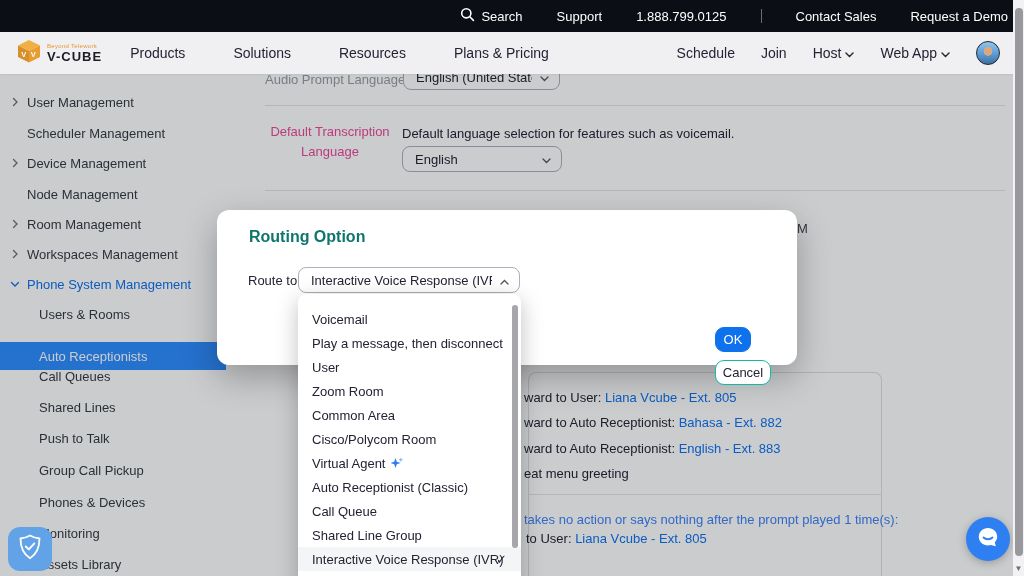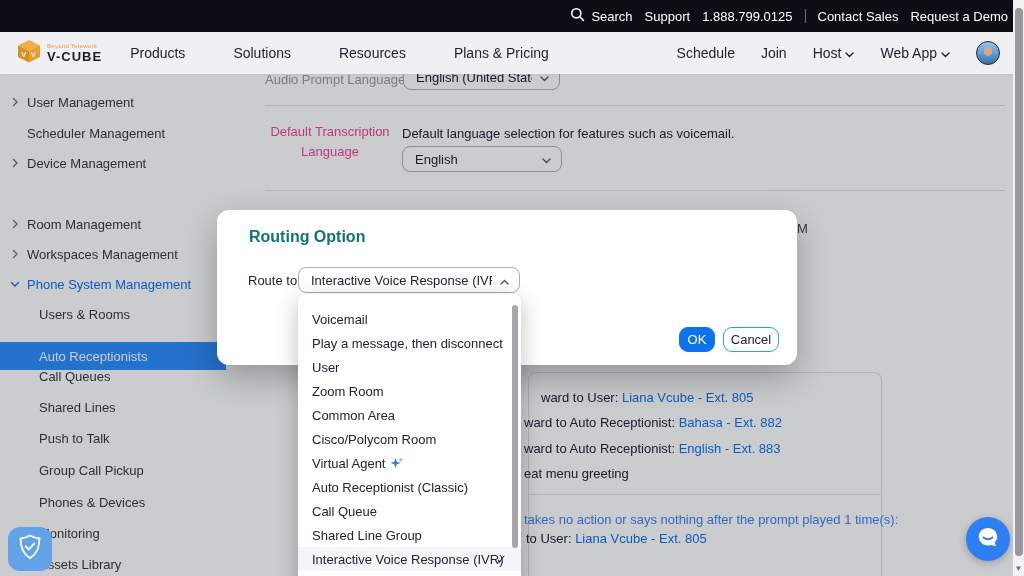--- a/index.html
+++ b/index.html
@@ -2,21 +2,21 @@
 <html><head>
 <meta charset="utf-8">
 <style>
   * { margin:0; padding:0; box-sizing:border-box; }
   html,body { width:1024px; height:576px; }
   body { font-family:"Liberation Sans","DejaVu Sans",sans-serif; background:#fff; }
   .page { position:relative; width:1024px; height:576px; overflow:hidden; background:#fff; }
 
   
   .topbar { position:absolute; left:0; top:0; width:1024px; height:32px; background:#0c0e15;
-            display:flex; align-items:center; justify-content:flex-end; gap:12px; padding-right:16px; z-index:10; }
+            display:flex; align-items:center; justify-content:flex-end; gap:34px; padding-right:16px; z-index:10; }
   .topbar .tb-item { color:#fff; font-size:13px; display:flex; align-items:center; gap:6px; cursor:pointer; }
   .tb-divider { width:1px; height:14px; background:rgba(255,255,255,.4); }
 
   
   .navbar { position:absolute; left:0; top:32px; width:1024px; height:42px; background:#f0f0f2;
             display:flex; align-items:center; padding:0 16px; z-index:10; box-shadow:0 1px 2px rgba(0,0,0,.06); }
   .logo { display:flex; align-items:center; gap:5px; margin-right:28px; }
   .logo-textblock { display:flex; flex-direction:column; line-height:1; }
   .logo-tagline { font-size:6px; color:#e8972f; letter-spacing:.3px; margin-bottom:1px; }
   .logo-name { font-size:13px; font-weight:bold; color:#1c1c24; letter-spacing:1px;text-align:right; }
@@ -60,21 +60,21 @@
 
   
   .overlay { position:absolute; left:0; top:74px; width:1024px; height:502px; background:rgba(10,12,22,.21); z-index:20; }
 
   
   .modal { position:absolute; left:217px; top:210px; width:580px; height:155px; background:#fff; border-radius:12px;
            box-shadow:0 12px 34px rgba(0,0,0,.28); z-index:30; }
   .modal-title { position:absolute; left:32px; top:18px; font-size:16px; font-weight:bold; color:#0f766e; }
   .route-label { position:absolute; left:31px; top:63px; font-size:13px; color:#232333; }
   .modal .route-select { left:81px; top:57px; width:222px; }
-  .modal-btns { position:absolute; right:18px; top:117px; display:flex; gap:8px; }
+  .modal-btns { position:absolute; right:26px; top:117px; display:flex; gap:8px;flex-direction:column; }
   .btn { height:25px; border-radius:9px; font-size:13px; display:flex; align-items:center; justify-content:center; cursor:pointer; }
   .btn-ok { width:36px; background:#0e72ed; color:#fff; border:1px solid #0e72ed; }
   .btn-cancel { width:56px; background:#fff; color:#232333; border:1px solid #14b8a6; }
 
   
   .dropdown { position:absolute; left:298px; top:294px; width:223px; height:330px; background:#fff; border-radius:8px;
               box-shadow:0 6px 22px rgba(0,0,0,.25); z-index:35; padding-top:13px; }
   .dd-item { position:relative; height:24px; display:flex; align-items:center; padding:0 26px 0 14px;
              font-size:13px; color:#232333; cursor:pointer; white-space:nowrap; }
   .dd-item.selected { background:#f4f5f7; }
@@ -170,20 +170,23 @@
       <span class="side-label">Scheduler Management</span>
     </div>
     <div class="side-item" style="top:75px">
       <span class="chev">
           <svg width="10" height="10" viewBox="0 0 10 10">
             <path d="M3.5 1.5 L7 5 L3.5 8.5" fill="none" stroke="#6a6f76" stroke-width="1.3" stroke-linecap="round"></path>
           </svg>
         </span>
       <span class="side-label">Device Management</span>
     </div>
+    <div class="side-item" style="top:106px">
+      <span class="side-label">Node Management</span>
+    </div>
     <div class="side-item" style="top:136px">
       <span class="chev">
           <svg width="10" height="10" viewBox="0 0 10 10">
             <path d="M3.5 1.5 L7 5 L3.5 8.5" fill="none" stroke="#6a6f76" stroke-width="1.3" stroke-linecap="round"></path>
           </svg>
         </span>
       <span class="side-label">Room Management</span>
     </div>
     <div class="side-item" style="top:166px">
       <span class="chev">
@@ -249,21 +252,21 @@
       <span class="sel-val">English</span>
       <span class="sel-chev"><svg width="9" height="6" viewBox="0 0 9 6">
             <path d="M1 1 L4.5 4.5 L8 1" fill="none" stroke="#55555f" stroke-width="1.3" stroke-linecap="round"></path>
           </svg></span>
     </div>
     <div class="c-div" style="top:116px"></div>
 
     <div class="peek">M</div>
 
     <div class="info-panel"></div>
-    <div class="info-row" style="left:298px; top:316px;margin-left:17px;">
+    <div class="info-row" style="left:298px; top:316px;">
       <span>ward to User: </span><span class="lnk">Liana Vcube - Ext. 805</span>
     </div>
     <div class="info-row" style="left:298px; top:341px;">
       <span>ward to Auto Receptionist: </span><span class="lnk">Bahasa - Ext. 882</span>
     </div>
     <div class="info-row" style="left:298px; top:367px;">
       <span>ward to Auto Receptionist: </span><span class="lnk">English - Ext. 883</span>
     </div>
     <div class="info-row" style="left:298px; top:392px;">
       <span>eat menu greeting</span>

